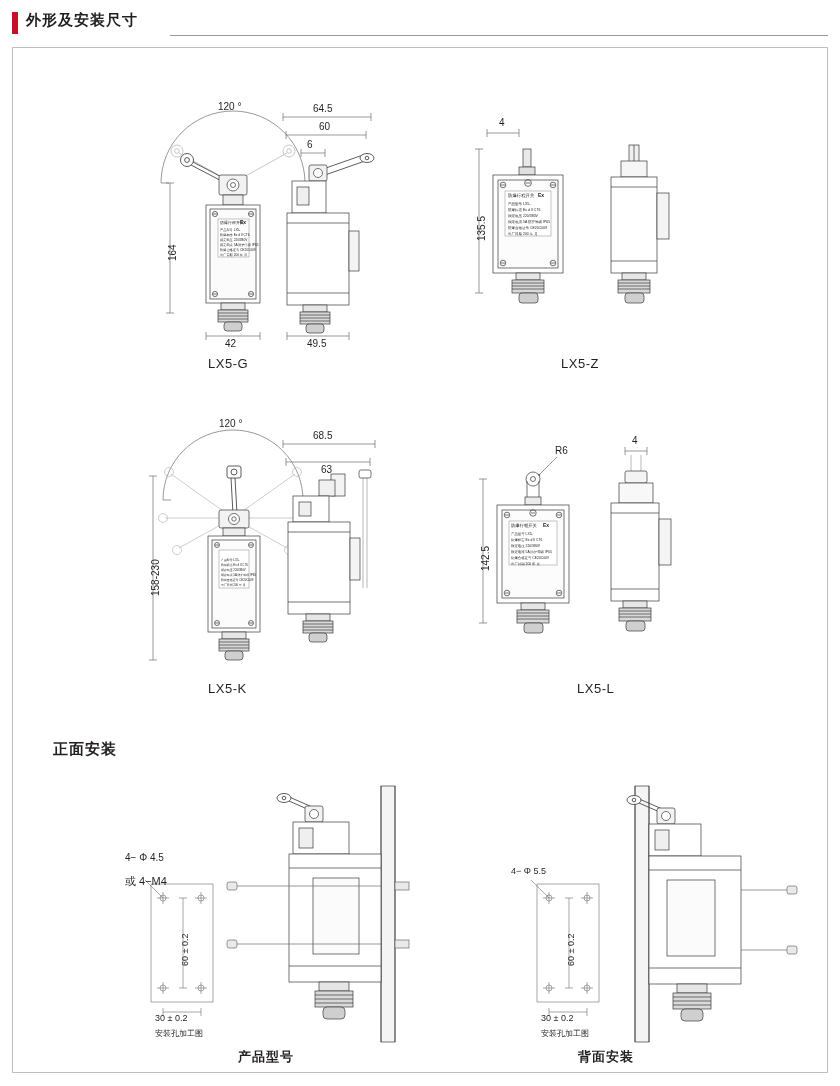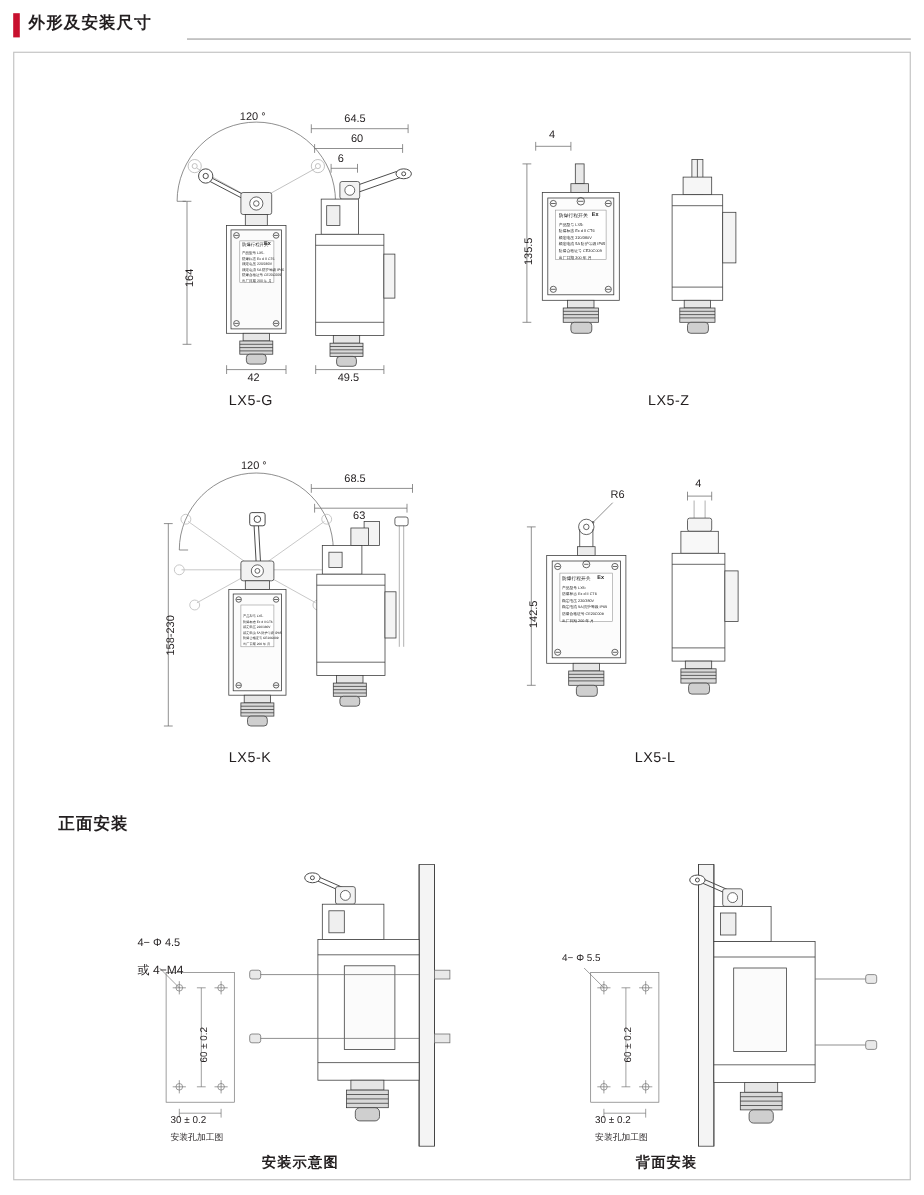--- a/index.html
+++ b/index.html
@@ -327,21 +327,21 @@
       <div class="np-ex" style="left:85px; top:89px;">Ex</div>
       <div class="nameplate-txt" style="left:55px; top:99px; font-size:3.5px;">产品型号 LX5-</div>
       <div class="nameplate-txt" style="left:55px; top:105px; font-size:3.5px;">防爆标志 Ex d II CT6</div>
       <div class="nameplate-txt" style="left:55px; top:111px; font-size:3.5px;">额定电压 220/380V</div>
       <div class="nameplate-txt" style="left:55px; top:117px; font-size:3.5px;">额定电流 5A  防护等级 IP65</div>
       <div class="nameplate-txt" style="left:55px; top:123px; font-size:3.5px;">防爆合格证号 CE20C009</div>
       <div class="nameplate-txt" style="left:55px; top:129px; font-size:3.5px;">出厂日期 200  年  月</div>
       <div class="dim" style="left:46px; top:14px;">4</div>
       <div class="dim-v" style="left:23px; top:138px;">135.5</div>
     </div>
-    <div class="model-label" style="left:548px; top:308px;margin-left:28px;">LX5-Z</div>
+    <div class="model-label" style="left:548px; top:308px;">LX5-Z</div>
 
     <div class="dwg" style="left:110px; top:370px; width:290px; height:280px;">
       <svg width="290" height="280" viewBox="0 0 290 280">
         <g fill="none" stroke="#3a3a3a" stroke-width="0.7">
 
           <path d="M 40 82 A 70 70 0 0 1 180 82" stroke="#6d6d6d"></path>
           <line x1="40" y1="82" x2="48" y2="82" stroke="#6d6d6d"></line>
           <line x1="172" y1="82" x2="180" y2="82" stroke="#6d6d6d"></line>
 
           <g stroke="#c0c0c0" stroke-width="0.8">
@@ -580,21 +580,21 @@
             <line x1="40" y1="130" x2="22" y2="112"></line>
           </g>
         </g>
       </svg>
       <div class="lbl" style="left:2px; top:84px; font-size:10px;">4− Φ 4.5</div>
       <div class="lbl" style="left:2px; top:106px; font-size:11px;">或 4−M4</div>
       <div class="dim-v" style="left:57px; top:198px; font-size:9px;">60 ± 0.2</div>
       <div class="dim" style="left:32px; top:245px; font-size:9px;">30 ± 0.2</div>
       <div class="small-cap" style="left:32px; top:260px;">安装孔加工图</div>
     </div>
-    <div class="caption" style="left:225px; top:1000px;">安装示意图</div>
+    <div class="caption" style="left:225px; top:1000px;">产品型号</div>
 
     <div class="dwg" style="left:460px; top:720px; width:290px; height:275px;margin-left:38px;">
       <svg width="290" height="275" viewBox="0 0 290 275">
         <g fill="none" stroke="#3a3a3a" stroke-width="0.7">
 
           <rect x="124" y="18" width="14" height="256" fill="#f4f4f4"></rect>
           <line x1="124" y1="18" x2="124" y2="274"></line>
           <line x1="138" y1="18" x2="138" y2="274"></line>
 
           <g stroke="#4a4a4a" stroke-width="0.9">

